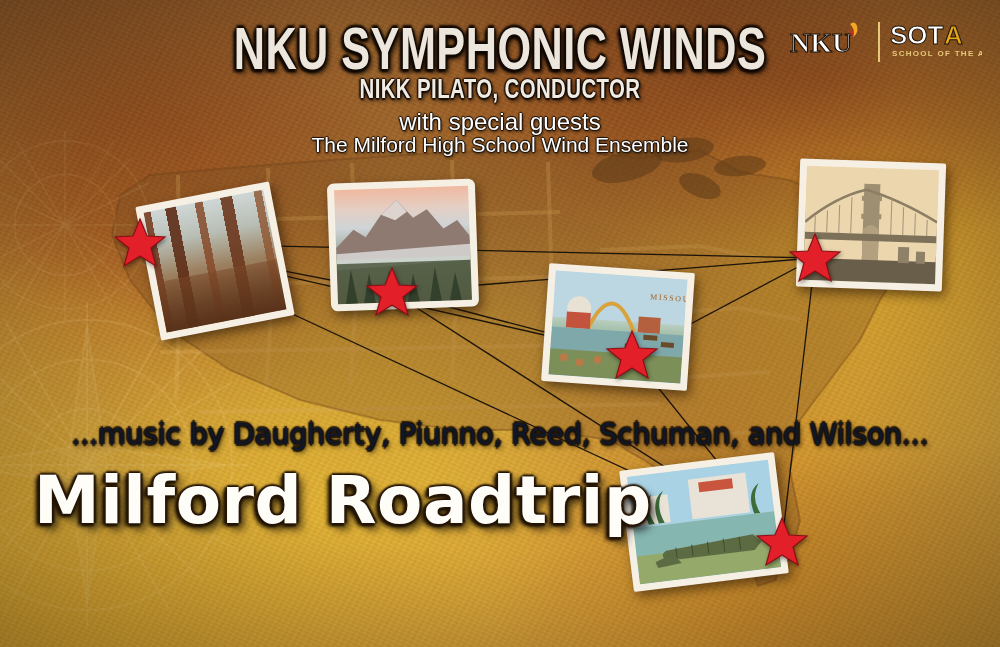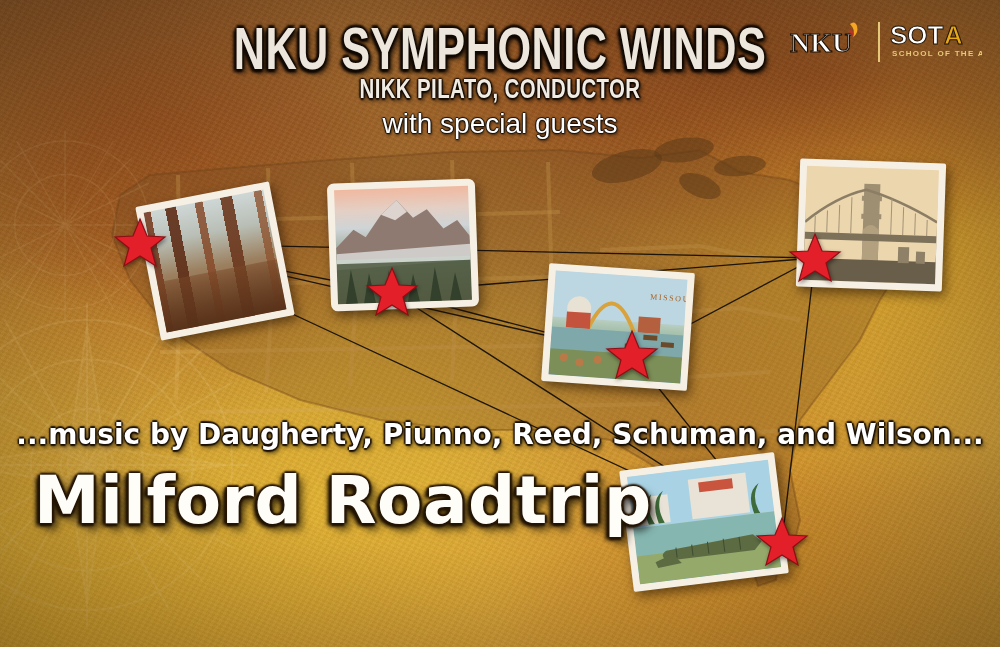--- a/index.html
+++ b/index.html
@@ -122,30 +122,30 @@
   }
 
   .conductor{
     left:0;right:0;top:74px;text-align:center;
     font-weight:bold;font-size:22px;letter-spacing:.4px;
     transform:scaleY(1.22) scaleX(.93);transform-origin:center top;
     color:#f0ece4;
     text-shadow:-1.5px 0 1.5px #120a04,1.5px 0 1.5px #120a04,0 -1.5px 1.5px #120a04,0 1.5px 1.5px #120a04,2px 2px 4px rgba(0,0,0,.75);
   }
 
-  .guest1{left:0;right:0;top:108px;text-align:center;font-size:28px;
+  .guest1{left:0;right:0;top:108px;text-align:center;font-size:24px;
     text-shadow:-1px 0 1px #17100a,1px 0 1px #17100a,0 -1px 1px #17100a,0 1px 1px #17100a,1px 2px 3px rgba(0,0,0,.7);}
   .guest2{left:0;right:0;top:133px;text-align:center;font-size:21px;
     text-shadow:-1px 0 1px #17100a,1px 0 1px #17100a,0 -1px 1px #17100a,0 1px 1px #17100a,1px 2px 3px rgba(0,0,0,.7);}
 
   .composers{
     left:0;right:0;top:418px;text-align:center;
-    font-size:28px;font-weight:700;
+    font-size:28px;font-weight:400;
     font-family:"DejaVu Sans", sans-serif;
-    color:#ffffff;
+    color:#0f172a;
     text-shadow:-1.6px 0 1.4px #1a1006,1.6px 0 1.4px #1a1006,0 -1.6px 1.4px #1a1006,0 1.6px 1.4px #1a1006,2px 3px 5px rgba(0,0,0,.7);
   }
 
   .roadtrip{
     left:34px;top:462px;
     font-family:"DejaVu Sans", sans-serif;
     font-size:66px;font-weight:600;letter-spacing:.5px;
     color:#fffdf8;
     text-shadow:
       -2.5px 0 2px #241505, 2.5px 0 2px #241505, 0 -2.5px 2px #241505, 0 2.5px 2px #241505,
@@ -399,20 +399,21 @@
   </div>
   <div class="star" style="left:755px;top:515px;">
     <svg viewBox="0 0 54 54">
         <path d="M27 3 L34 20 L52 21 L38 32 L43 50 L27 40 L11 50 L16 32 L2 21 L20 20 Z" fill="#E3202A" stroke="#8c0f14" stroke-width="1.2"></path>
       </svg>
   </div>
 
   <div class="txt title-main">NKU SYMPHONIC WINDS</div>
   <div class="txt conductor">NIKK PILATO, CONDUCTOR</div>
   <div class="txt guest1">with special guests</div>
+  <div class="txt guest2">The Milford High School Wind Ensemble</div>
   <div class="txt composers">...music by Daugherty, Piunno, Reed, Schuman, and Wilson...</div>
   <div class="txt roadtrip">Milford Roadtrip</div>
 
   <div class="footer">
     <span class="fc">Thursday, 22 February 2024</span>
     <span class="orn">♛</span>
     <span>7:00 PM</span>
     <span class="orn">♛</span>
     <span class="fc">Greaves Concert Hall</span>
   </div>

